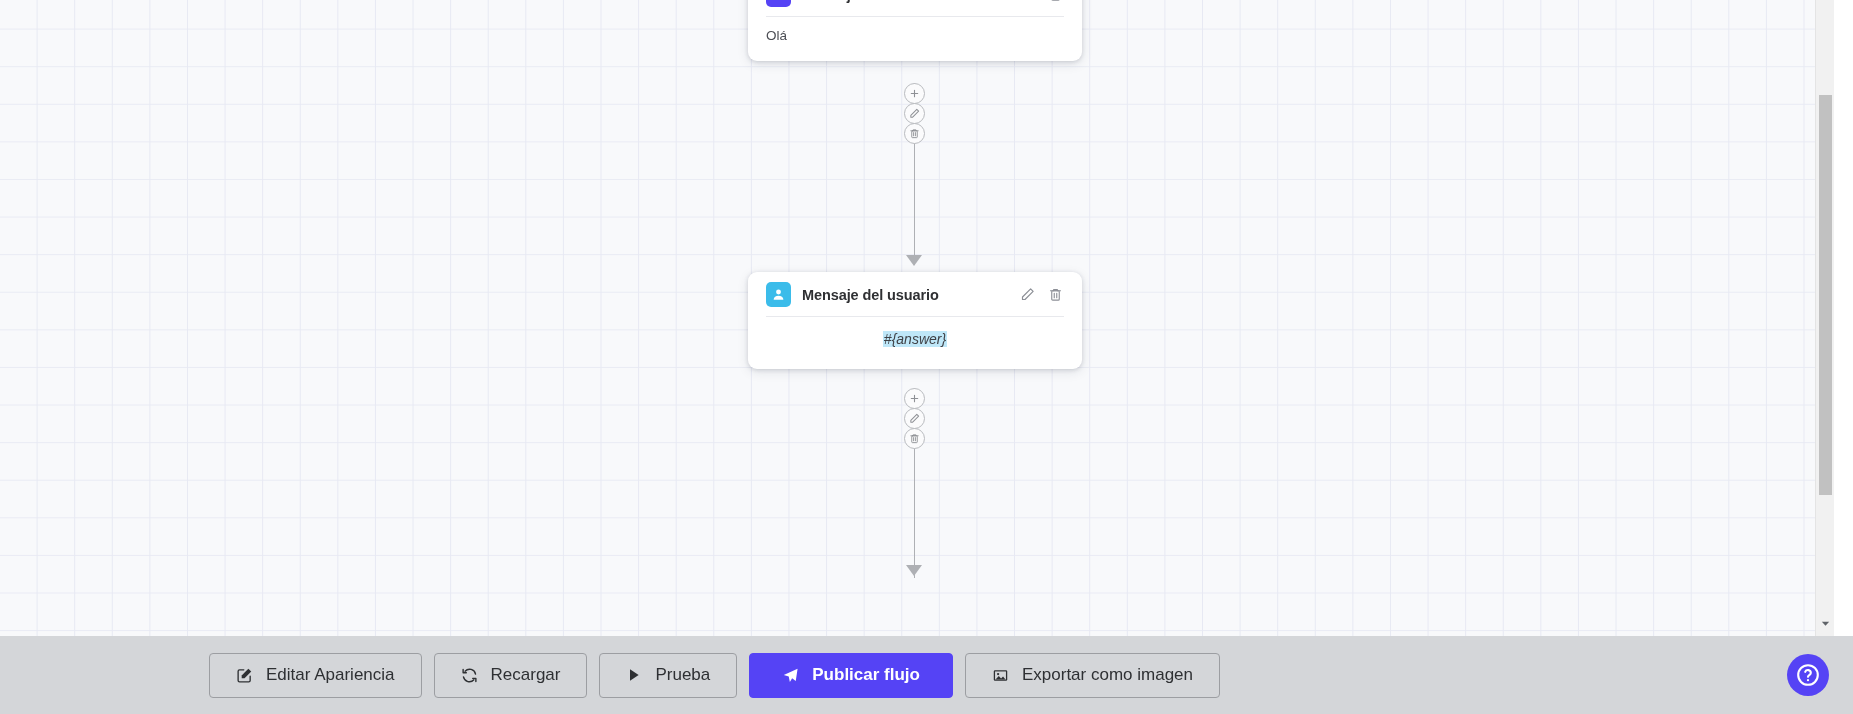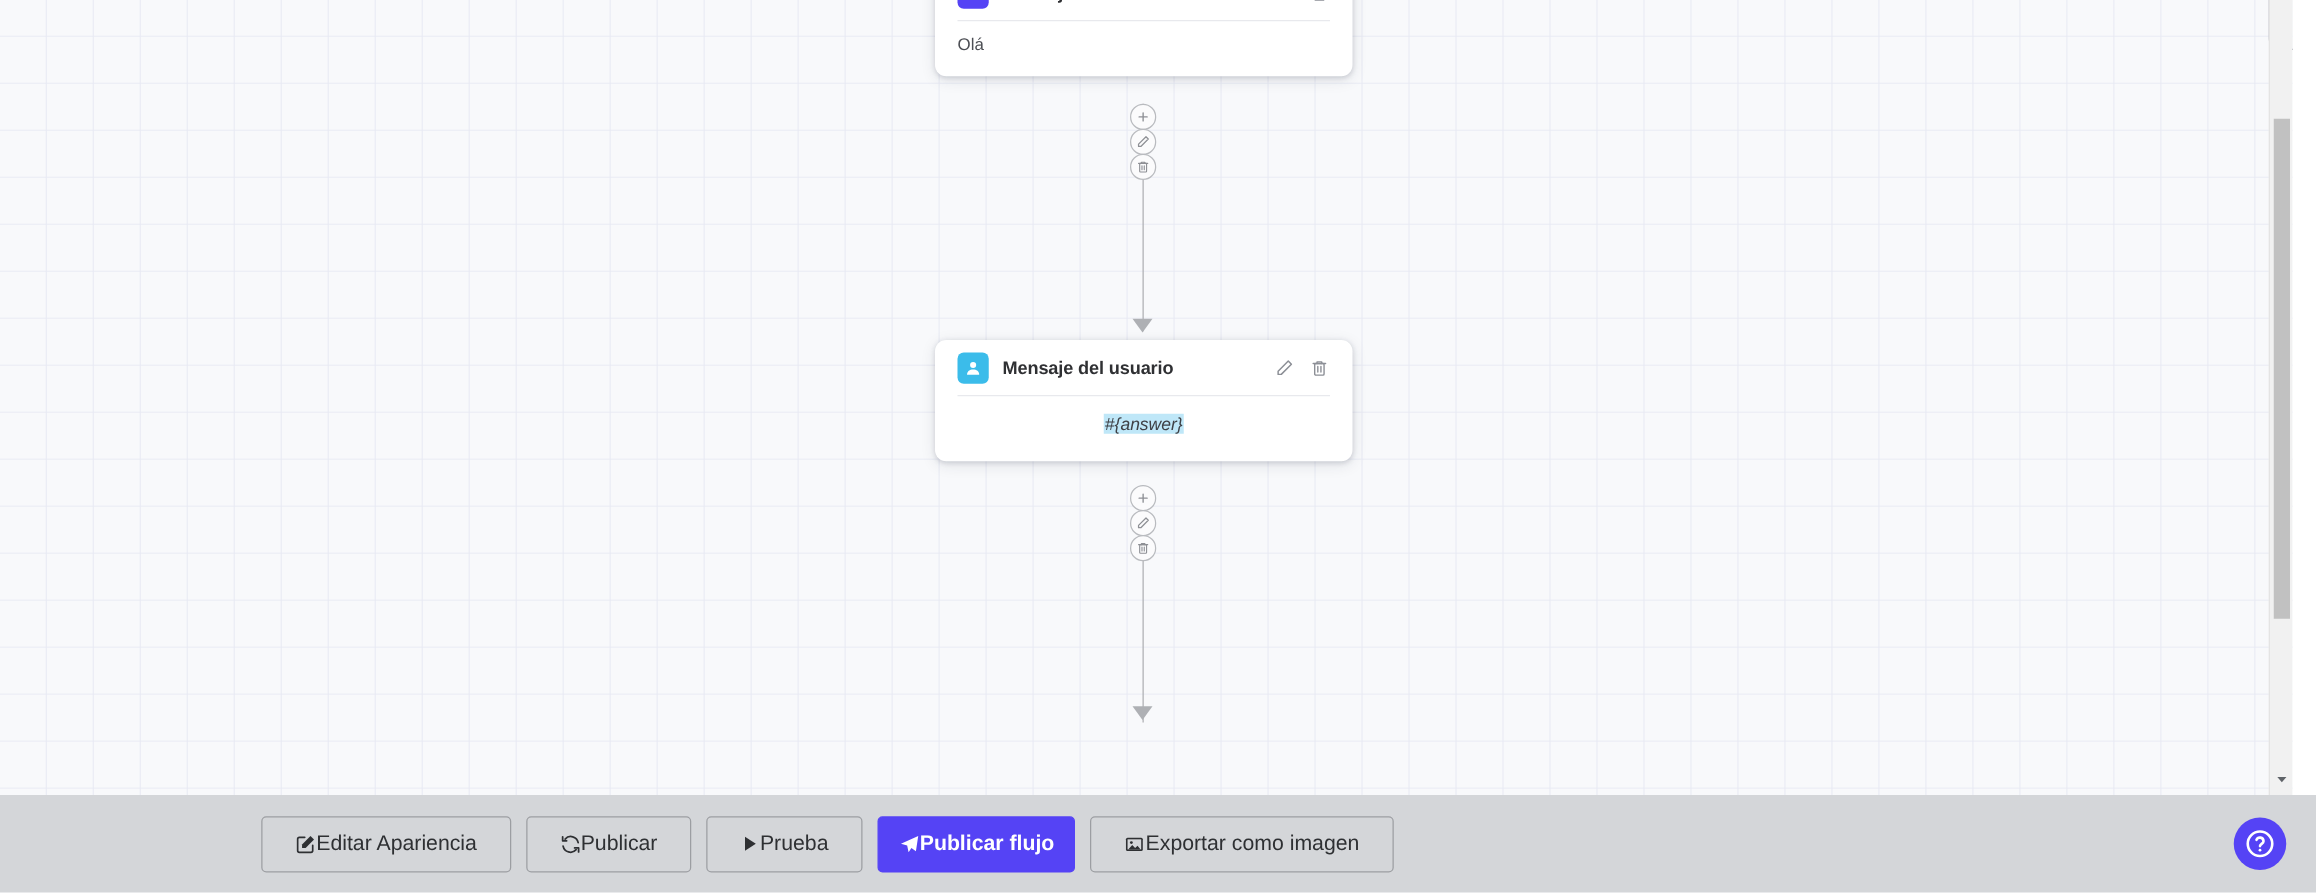--- a/index.html
+++ b/index.html
@@ -184,38 +184,39 @@
     margin-left: 209px;
   }
   .tb-btn {
     position: relative;
     height: 45px;
     min-width: 0;
     padding: 0 26px;
     display: inline-flex;
     align-items: center;
     justify-content: center;
+    gap: 13px;
     background: #d4d6d9;
     border: 1px solid #9c9ea2;
     border-radius: 4px;
     color: #2e3033;
     font-size: 17px;
     font-family: "Liberation Sans", sans-serif;
     cursor: pointer;
     white-space: nowrap;
     box-sizing: border-box;
   }
   .tb-btn .tb-icon { display:flex; align-items:center; color:#2e3033; }
   .tb-btn .tb-icon svg { display:block; }
   .tb-btn.primary {
     background: #5543f5;
     border-color: #5543f5;
     color: #ffffff;
     font-weight: bold;
-    padding: 0 16px;
+    padding: 0 32px;
   }
   .tb-btn.primary .tb-icon { color:#ffffff; }
   .badge-dot {
     position: absolute;
     top: -8px;
     right: -8px;
     width: 17px;
     height: 17px;
     border-radius: 50%;
     background: #b7233f;
@@ -382,21 +383,21 @@
 
     <button class="tb-btn">
       <span class="tb-icon">
         <svg width="17" height="17" viewBox="0 0 24 24" fill="none" stroke="#2e3033" stroke-width="2" stroke-linecap="round" stroke-linejoin="round">
           <path d="M20.5 10a8.5 8.5 0 0 0-14.7-4"></path>
           <path d="M3.5 14a8.5 8.5 0 0 0 14.7 4"></path>
           <path d="M3 3.5V8h4.5"></path>
           <path d="M21 20.5V16h-4.5"></path>
         </svg>
       </span>
-      <span>Publicar</span>
+      <span>Recargar</span>
     </button>
 
 
     <button class="tb-btn">
       <span class="tb-icon">
         <svg width="16" height="16" viewBox="0 0 24 24" fill="#2e3033">
           <path d="M6 3.5l13 8.5-13 8.5z"></path>
         </svg>
       </span>
       <span>Prueba</span>

